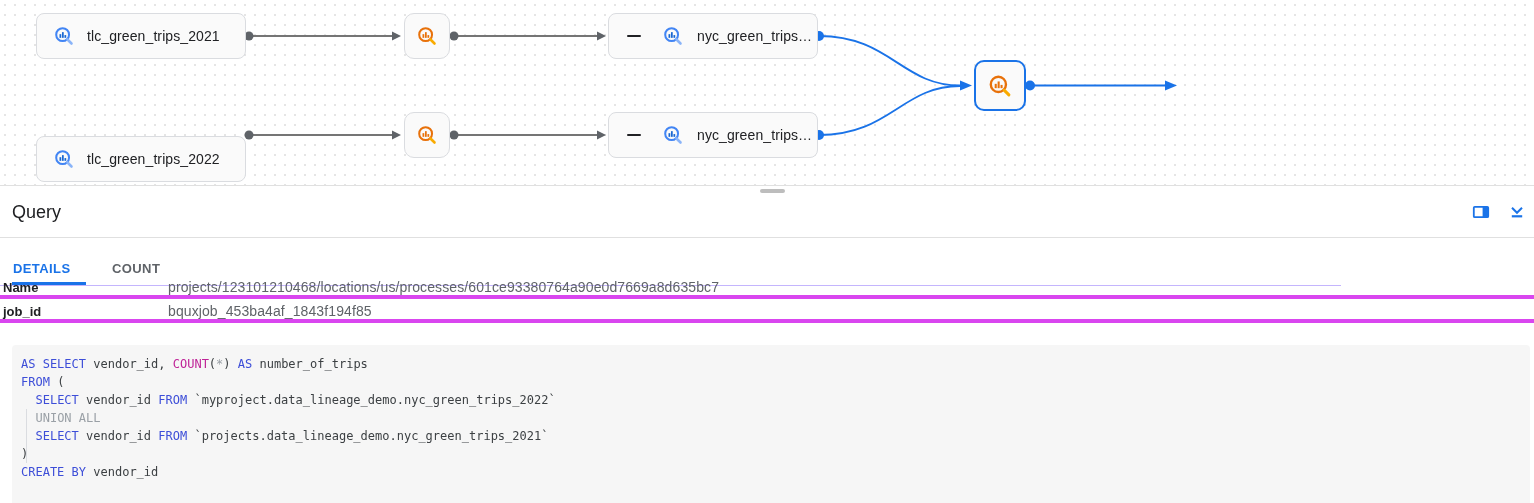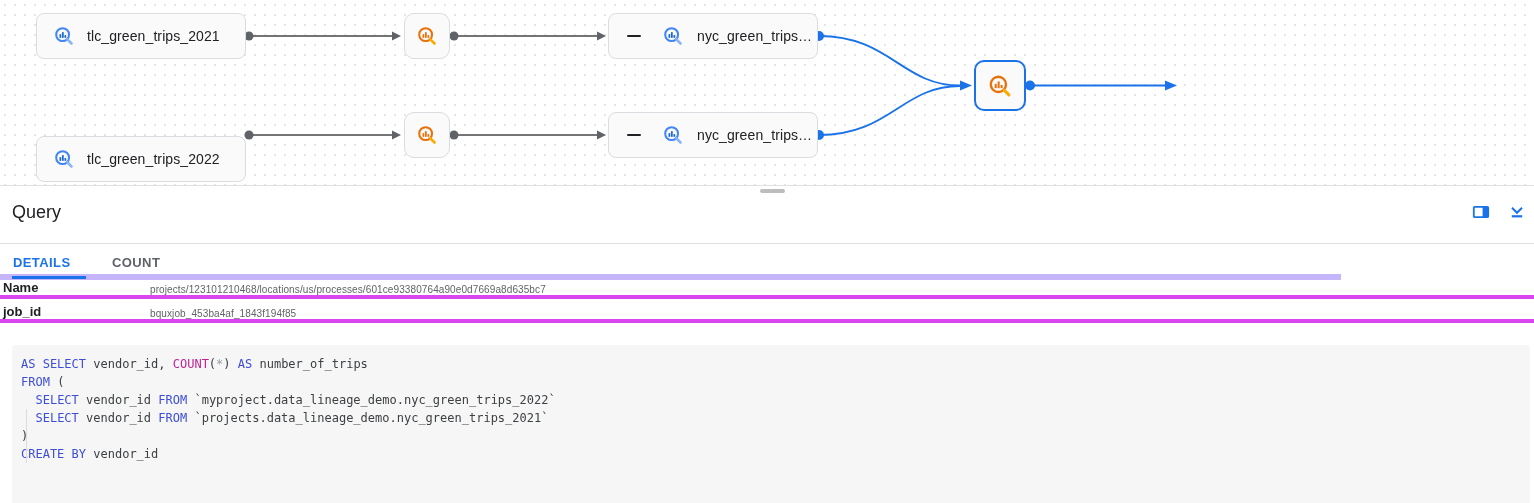--- a/index.html
+++ b/index.html
@@ -28,41 +28,41 @@
   .gnode .label { font-size: 14px; font-weight: 500; color: #202124; letter-spacing: .1px; white-space: nowrap; }
   .minus-btn { width: 14px; height: 2.5px; background: #202124; border-radius: 1px; flex: 0 0 auto; }
   .tnode.with-minus .minus-btn { margin-right: 21px; }
   .tnode.with-minus .bq-icon { margin-right: 13px; }
   .bq-icon, .proc-icon { flex: 0 0 auto; display: block; }
 
   
   .resize-handle { position: absolute; left: 760px; top: 189px; width: 25px; height: 4px; border-radius: 2px; background: #bdbdbd; z-index: 3; }
 
   
-  .panel-header { position: absolute; left: 0; top: 187px; width: 1534px; height: 57px; background: #fff; border-bottom: 1px solid #e0e0e0; }
+  .panel-header { position: absolute; left: 0; top: 187px; width: 1534px; height: 51px; background: #fff; border-bottom: 1px solid #e0e0e0; }
   .panel-title { position: absolute; left: 12px; top: 15px; font-size: 18px; color: #202124; font-weight: 400; }
   .header-icons { position: absolute; right: 8px; top: 16px; display: flex; gap: 18px; align-items: center; }
   .icon-btn { width: 18px; height: 18px; cursor: pointer; display: block; }
 
   
-  .tabbar { position: absolute; left: 0; top: 248px; width: 1341px; height: 32px; border-bottom: 6px solid #c4b5fd; background: #fff; }
+  .tabbar { position: absolute; left: 0; top: 254px; width: 1341px; height: 32px; border-bottom: 1px solid #c4b5fd; background: #fff; }
   .tab { position: absolute; top: 0; height: 29px; display: flex; align-items: center; font-size: 13px; font-weight: 700; letter-spacing: .4px; cursor: pointer; }
   .tab.active { color: #1a73e8; }
   .tab.inactive { color: #5f6368; }
   .tab-details { left: 13px; }
   .tab-runs { left: 112px; }
   .tab-underline { position: absolute; left: 12px; top: 28px; width: 74px; height: 3px; background: #1a73e8; }
 
   
   .kv-rows { position: absolute; left: 0; top: 270px; width: 1534px; }
   .kv-row { position: relative; display: flex; align-items: flex-end; border-bottom: 4px solid #d946ef; }
   .kv-row.r1 { height: 29px; }
   .kv-row.r2 { height: 24px; }
   .kv-label { width: 150px; padding-left: 3px; font-size: 13px; font-weight: 700; color: #202124; flex: 0 0 auto; }
-  .kv-value { font-size: 10px; color: #5f6368; letter-spacing: .1px; }
+  .kv-value { font-size: 14px; color: #5f6368; letter-spacing: .1px; margin-left: 18px; }
 
   
   .code-block {
     position: absolute; left: 12px; top: 345px; width: 1518px; height: 160px;
     background: #f6f6f6; border-radius: 4px 4px 0 0;
     padding: 10px 12px 12px 9px;
     font-family: "DejaVu Sans Mono", "Liberation Mono", monospace;
     font-size: 12px; line-height: 18px; color: #3c4043;
   }
   .code-line { white-space: pre; height: 18px; }
@@ -215,19 +215,20 @@
       <span class="kv-value">bquxjob_453ba4af_1843f194f85</span>
     </div>
   </div>
 
   <div class="code-block">
     <div class="indent-guide"></div>
     <div>
         <div class="code-line"><span class="t-kw">AS SELECT</span><span class="t-id"> vendor_id, </span><span class="t-fn">COUNT</span><span class="t-id">(</span><span class="t-gr">*</span><span class="t-id">) </span><span class="t-kw">AS</span><span class="t-id"> number_of_trips</span></div>
         <div class="code-line"><span class="t-kw">FROM</span><span class="t-id"> (</span></div>
         <div class="code-line"><span class="t-id">  </span><span class="t-kw">SELECT</span><span class="t-id"> vendor_id </span><span class="t-kw">FROM</span><span class="t-id"> `myproject.data_lineage_demo.nyc_green_trips_2022`</span></div>
+        <div class="code-line"><span class="t-id">  </span><span class="t-gr">UNION ALL</span></div>
         <div class="code-line"><span class="t-id">  </span><span class="t-kw">SELECT</span><span class="t-id"> vendor_id </span><span class="t-kw">FROM</span><span class="t-id"> `projects.data_lineage_demo.nyc_green_trips_2021`</span></div>
         <div class="code-line"><span class="t-id">)</span></div>
         <div class="code-line"><span class="t-kw">CREATE BY</span><span class="t-id"> vendor_id</span></div>
       </div>
   </div>
 
 </div>
 
 </body></html>

